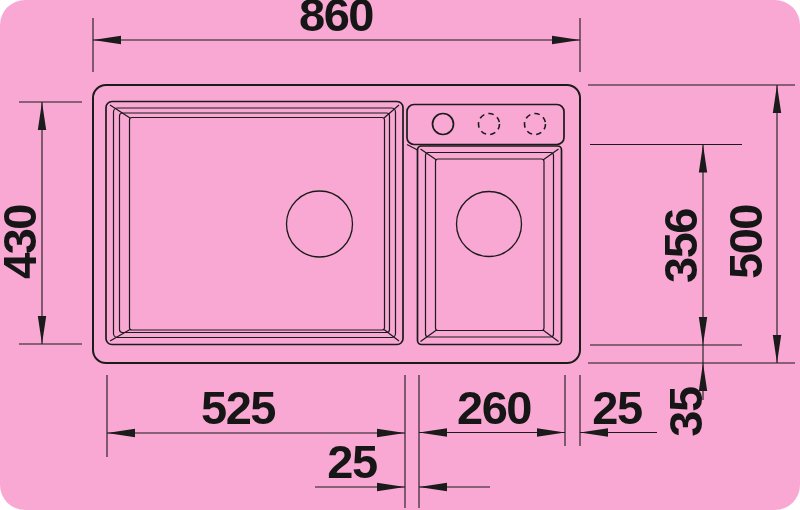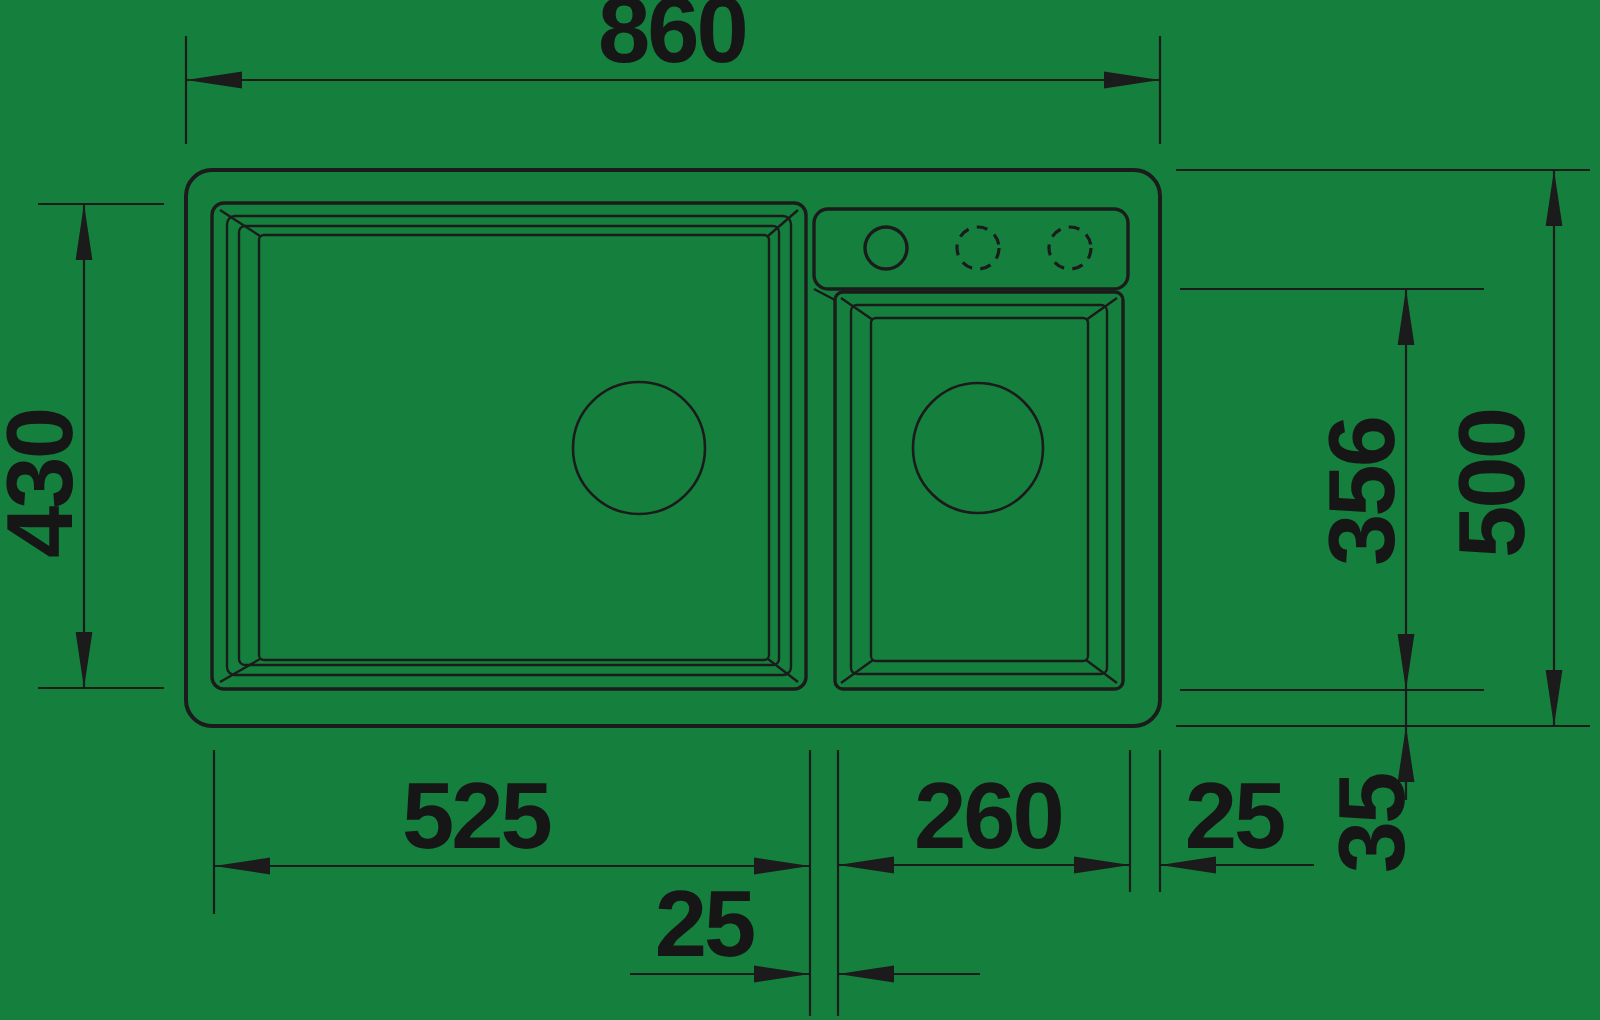--- a/index.html
+++ b/index.html
@@ -1,21 +1,22 @@
 <!DOCTYPE html>
 <html><head>
 <meta charset="utf-8">
 <style>
   html,body{margin:0;padding:0;background:#ffffff;}
   .stage{
     position:relative;
     width:800px;height:510px;
-    background:#15803d;
+    background:#f9a8d4;
     overflow:hidden;
     font-family:"Liberation Sans", sans-serif;
+    border-radius:25px;
   }
   svg{display:block;}
   .dim-text{
     font-family:"Liberation Sans", sans-serif;
     font-weight:bold;
     font-size:47px;
     letter-spacing:-1.5px;
     fill:#161616;
   }
 </style>

